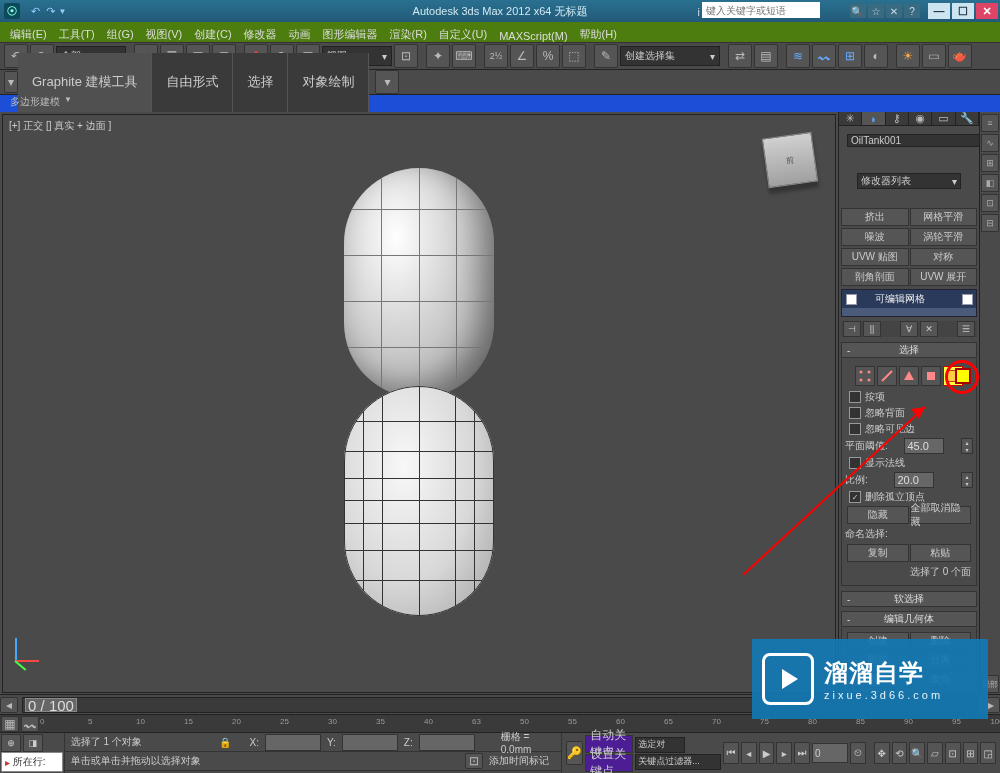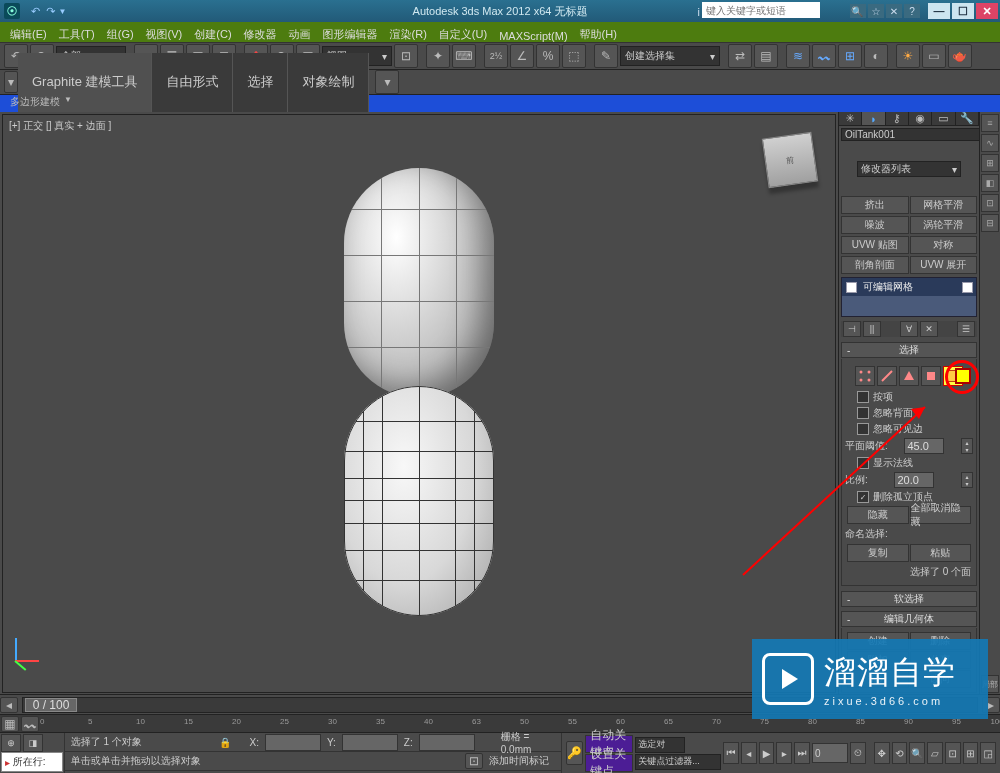--- a/index.html
+++ b/index.html
@@ -55,69 +55,69 @@
  linear-gradient(#777,#777) 75% 0/1px 100% no-repeat,
  linear-gradient(#777,#777) 0 18%/100% 1px no-repeat,
  linear-gradient(#777,#777) 0 38%/100% 1px no-repeat,
  linear-gradient(#777,#777) 0 58%/100% 1px no-repeat,
  linear-gradient(#777,#777) 0 78%/100% 1px no-repeat}
 .arrow{position:absolute;pointer-events:none;z-index:5}
 .cmdpanel{width:140px;background:#4a4a4a;border-left:1px solid #222;display:flex;flex-direction:column;overflow:hidden}
 .cmdtabs{height:22px;display:flex;background:#3a3a3a;border-bottom:1px solid #222}
 .cmdtabs span{flex:1;display:flex;align-items:center;justify-content:center;font-size:11px;color:#bbb;border-right:1px solid #222}
 .cmdtabs span.active{background:#555}
-.objname{height:18px;display:flex;background:#fdba74;margin:2px}
+.objname{height:18px;display:flex;background:#fdba74;margin:8px}
 .objname input{flex:1;background:#333;border:1px solid #222;color:#ccc;font-size:10px;padding:0 3px}
 .modcombo{height:18px;background:#333;border:1px solid #222;margin:18px;display:flex;align-items:center;justify-content:space-between;padding:0 3px;font-size:10px}
 .btnrow{display:flex;margin:1px 2px;gap:1px}
 .pbtn{flex:1;height:16px;background:#555;border:1px solid #333;display:flex;align-items:center;justify-content:center;font-size:10px;color:#ccc}
 .modstack{height:86px;background:#4a5a7a;border:1px solid #223;margin:2px;position:relative}
-.modstack .item{background:#2a3a5a;color:#eee;padding:2px 4px;font-size:10px;display:flex;align-items:center;gap:6px}
+.modstack .item{background:#2a3a5a;color:#eee;padding:2px 4px;font-size:10px;display:flex;align-items:center;gap:18px}
 .modstack .item .sq{width:9px;height:9px;background:#fff;border:1px solid #99a}
 .modstack .item .sq2{position:absolute;right:3px;width:9px;height:9px;background:#fff;border:1px solid #99a}
 .stackbtns{height:18px;display:flex;background:#444;margin:2px;gap:2px;align-items:center;padding:0 2px}
 .stackbtns span{width:16px;height:14px;background:#555;border:1px solid #333;font-size:9px;display:flex;align-items:center;justify-content:center}
 .stackbtns .spacer{flex:1;background:none;border:none}
 .rollhdr{height:16px;background:#555;border:1px solid #333;margin:3px 2px 1px;display:flex;align-items:center;justify-content:center;font-size:10px;color:#ddd;position:relative}
 .rollhdr::before{content:"-";position:absolute;left:5px}
 .rollbody{border:1px solid #333;border-top:none;margin:0 2px 2px;padding:3px;background:#4a4a4a}
 .subobjrow{display:flex;gap:2px;justify-content:center;margin:4px 0;position:relative}
 .subbtn{width:18px;height:18px;background:#555;border:1px solid #333;display:flex;align-items:center;justify-content:center}
 .subbtn svg{width:14px;height:14px}
 .ring{position:absolute;width:28px;height:28px;border:3px solid #f00;border-radius:50%;right:-6px;top:-6px;pointer-events:none}
 .ring::after{content:"";position:absolute;width:12px;height:12px;background:#ff0;border:2px solid #a00;right:5px;top:5px}
-.chk{display:flex;align-items:center;gap:4px;font-size:10px;margin:2px 12px}
+.chk{display:flex;align-items:center;gap:4px;font-size:10px;margin:2px 4px}
 .chk .box{width:10px;height:10px;border:1px solid #999;background:#333;display:flex;align-items:center;justify-content:center;font-size:8px;color:#ccc}
 .spinrow{display:flex;align-items:center;gap:3px;font-size:10px;margin:2px 0;justify-content:space-between}
 .spin{width:34px;height:14px;background:#666;border:1px solid #333;color:#ddd;font-size:11px;padding:0 2px;display:flex;align-items:center}
 .spinbtn{width:10px;height:14px;background:#555;border:1px solid #333;display:flex;flex-direction:column}
 .spinbtn span{flex:1;font-size:6px;display:flex;align-items:center;justify-content:center}
 .rtxt{font-size:10px;text-align:right;margin:3px 2px;color:#ccc}
 .timeslider{position:absolute;bottom:58px;left:0;right:0;height:20px;background:#4a4a4a;display:flex;align-items:center;border-top:1px solid #222}
 .timeslider .slider{flex:1;height:14px;background:#3a3a3a;border:1px solid #222;margin:0 4px;position:relative}
-.timeslider .thumb{position:absolute;left:2px;width:50px;height:12px;background:#666;border:1px solid #888;font-size:12px;display:flex;align-items:center;justify-content:center;color:#ddd}
+.timeslider .thumb{position:absolute;left:2px;width:50px;height:12px;background:#666;border:1px solid #888;font-size:15px;display:flex;align-items:center;justify-content:center;color:#ddd}
 .trackbar{position:absolute;bottom:40px;left:0;right:0;height:18px;background:#3a3a3a;border-top:1px solid #222;display:flex}
 .trackbar .ticks{flex:1;position:relative;font-size:8px;color:#999}
 .trackbar .ticks span{position:absolute;top:2px}
 .statusbar{position:absolute;bottom:0;left:0;right:0;height:40px;background:#4a4a4a;border-top:1px solid #222;display:flex}
 .statusleft{width:90px;display:flex;flex-direction:column;border-right:1px solid #333}
 .minibtns{display:flex;height:18px}
 .minibtns span{width:18px;height:16px;background:#555;border:1px solid #333;margin:1px;font-size:9px;display:flex;align-items:center;justify-content:center}
 .typein{height:18px;background:#fff;border:1px solid #888;margin:1px;font-size:10px;color:#333;display:flex;align-items:center;padding:0 3px}
 .statusmid{flex:1;display:flex;flex-direction:column}
 .prompt{height:18px;display:flex;align-items:center;padding:0 6px;font-size:10px;color:#ccc;border-bottom:1px solid #333}
 .statusright{width:430px;display:flex;align-items:center;border-left:1px solid #333;padding:0 4px;gap:2px}
 .playbtn{width:20px;height:20px;background:#555;border:1px solid #333;display:flex;align-items:center;justify-content:center;font-size:10px;color:#ccc}
 .autokey{padding:0 4px;height:16px;display:flex;align-items:center;font-size:12px;background:#4c1d95;border:1px solid #333}
 .keycombo{width:44px;height:14px;background:#333;border:1px solid #222;font-size:9px;color:#ccc;padding:0 2px}
 .watermark{position:absolute;right:12px;bottom:54px;width:216px;height:80px;background:rgba(20,120,180,.92);display:flex;align-items:center;padding:0 10px;gap:10px;z-index:20}
 .watermark .wlogo{width:46px;height:46px;border:3px solid #fff;border-radius:8px;display:flex;align-items:center;justify-content:center}
 .watermark .wlogo::after{content:"";width:0;height:0;border-left:16px solid #fff;border-top:10px solid transparent;border-bottom:10px solid transparent;margin-left:4px}
 .watermark .wtxt{color:#fff}
-.watermark .wtxt .big{font-size:32px;font-weight:normal;letter-spacing:1px}
+.watermark .wtxt .big{font-size:24px;font-weight:bold;letter-spacing:1px}
 .watermark .wtxt .small{font-size:11px;letter-spacing:3px;opacity:.9}
 .vpright{width:18px;background:#4a4a4a;border-left:1px solid #222;display:flex;flex-direction:column;gap:2px;padding:2px 1px}
 .vpright span{height:16px;background:#555;border:1px solid #333;font-size:9px;display:flex;align-items:center;justify-content:center;color:#aaa}
 </style>
 </head>
 <body>
 
 <div class="titlebar">
   <span class="logo">⦿</span>
   <span style="color:#9cf;margin:0 3px">↶</span>

